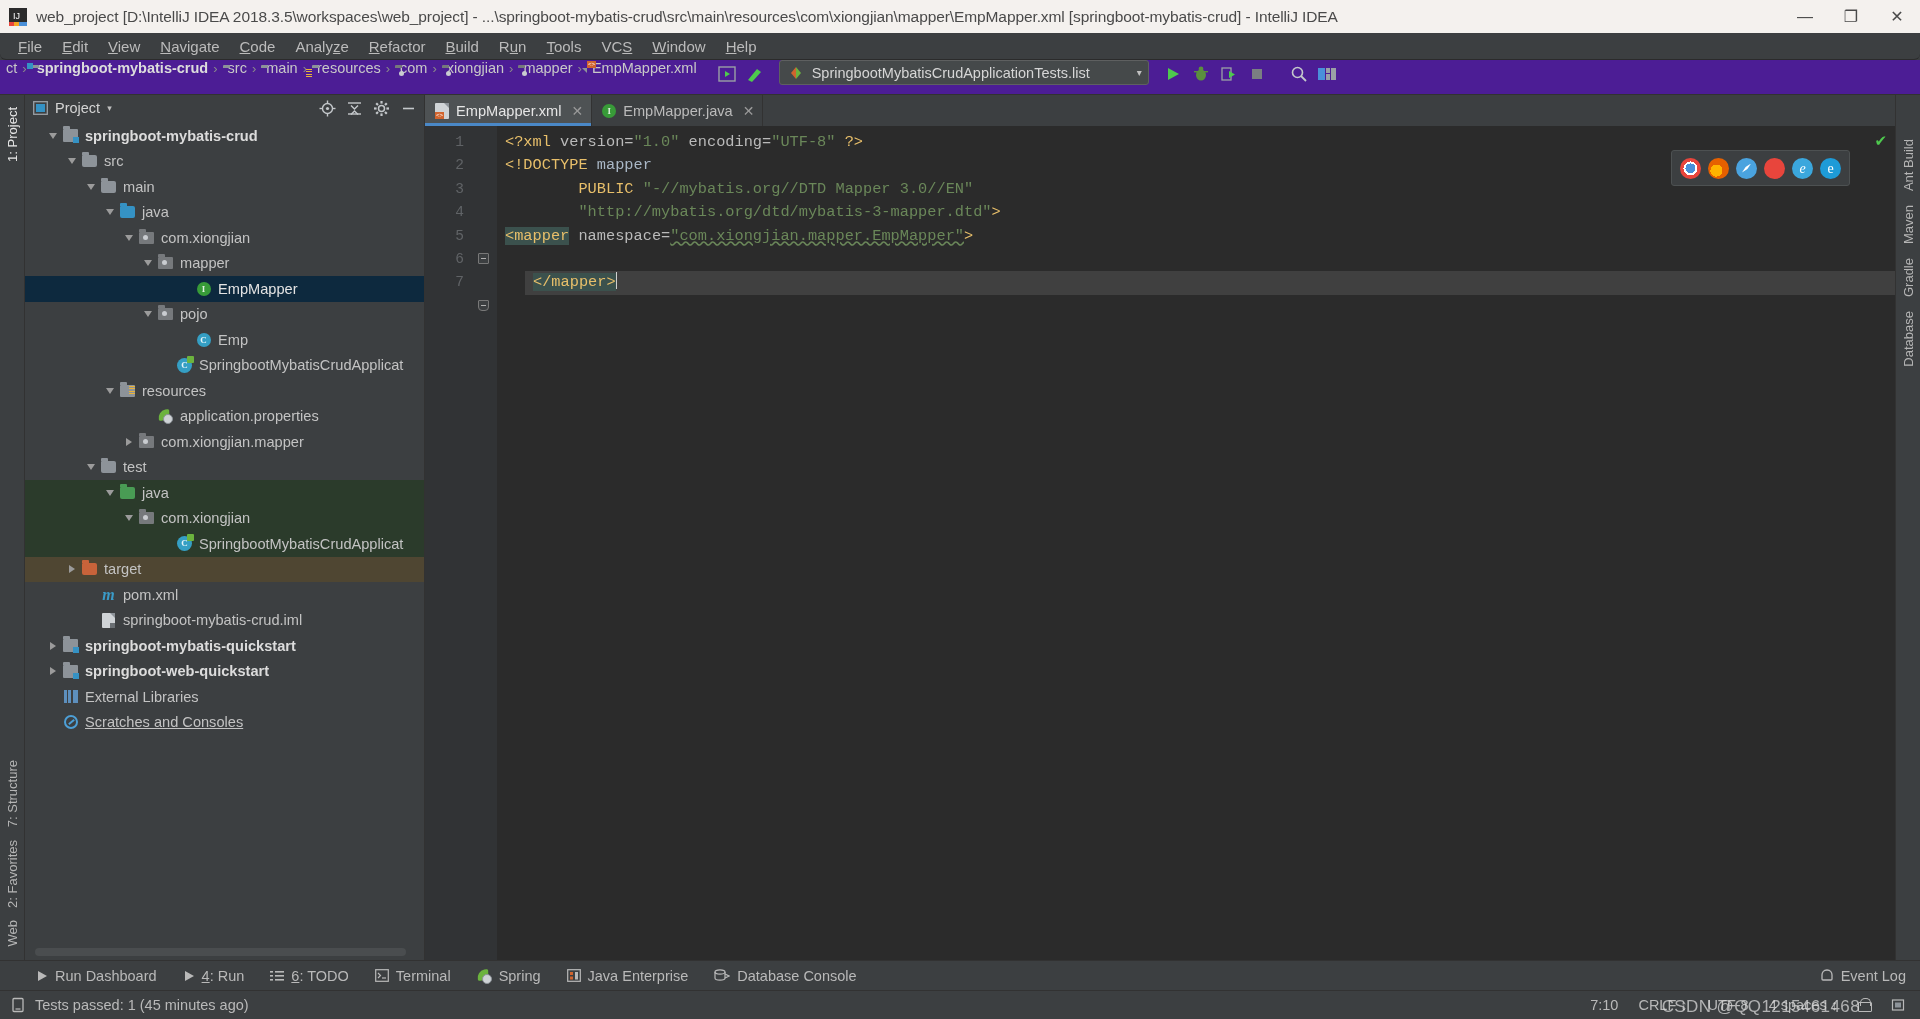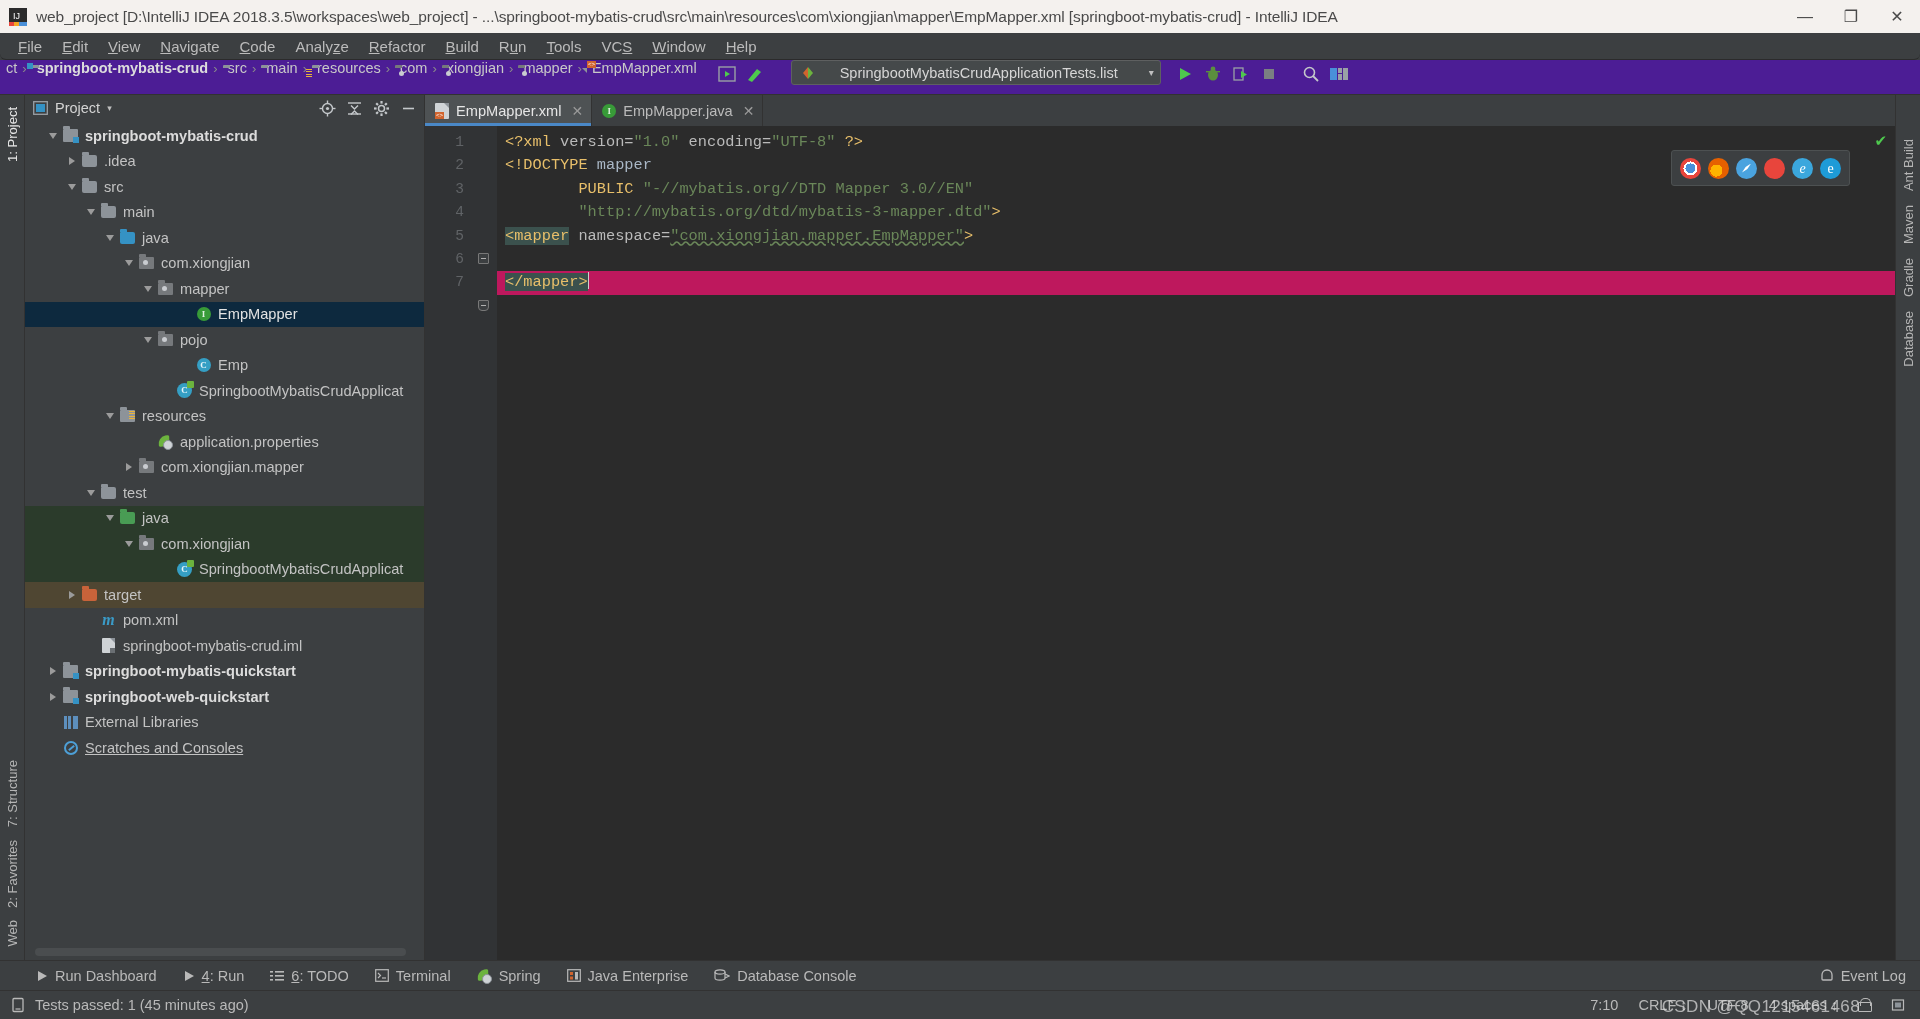--- a/index.html
+++ b/index.html
@@ -67,21 +67,21 @@
   .ico-res:after{content:"";position:absolute;right:0;top:1px;width:6px;height:9px;
     background:repeating-linear-gradient(to bottom,#e8b33a 0 1px,transparent 1px 2.5px);}
 
   .ico-xmlfile{ width:14px; height:16px; background:#cfd3d6; position:relative; border-radius:1px;}
   .ico-xmlfile:before{content:"";position:absolute;top:0;right:0;border-left:5px solid transparent;border-top:5px solid #8d9399;}
   .ico-xmlfile:after{content:"<>";position:absolute;bottom:0;left:0;font-size:6px;line-height:7px;
     background:#d1642e;color:#fff;padding:0 1px;font-family:"Liberation Mono",monospace;}
 
   .run-config{
     display:flex; align-items:center; height:25px; border:1px solid #5e6060; border-radius:3px;
-    background:#45494a; padding:0 6px 0 8px; margin-left:22px; min-width:370px;gap:16px;
+    background:#45494a; padding:0 6px 0 8px; margin-left:10px; min-width:370px;
   }
   .run-config .rc-label{ font-size:14.5px; color:#d6d6d6; margin-left:8px; white-space:nowrap;}
   .rc-arrow{ margin-left:auto; color:#c0c0c0; font-size:10px;}
 
   .tb-btn{ width:28px; height:28px; display:flex; align-items:center; justify-content:center;}
 
   
   .main{
     position:absolute; left:0; top:95px; right:0; bottom:59px; display:flex;
   }
@@ -176,21 +176,21 @@
   }
   .fold:before{content:"";position:absolute;left:2px;top:4px;width:5px;height:1px;background:#b0b0b0;}
   .fold.b1{ top:127px; }
   .fold.b2{ top:174px; border-radius:1px 1px 4px 4px;}
 
   .codetext{
     flex:1 1 auto; padding-top:5px; font-family:"Liberation Mono", monospace; font-size:15.3px;
     position:relative; white-space:pre; overflow:hidden;
   }
   .cline{ height:23.4px; line-height:23.4px; padding-left:8px;}
-  .cline.cur{ background:#be185d; }
+  .cline.cur{ background:#404040;margin-left:28px; }
   .c-tag{ color:#e8bf6a;}
   .c-attr{ color:#bababa;}
   .c-str{ color:#6a8759;}
   .c-plain{ color:#a9b7c6;}
   .hl-tag{ background:#3b514d; color:#e8bf6a; }
   .squiggle{ text-decoration:underline; text-decoration-style:wavy; text-decoration-color:#6a8759;}
   .caret{ display:inline-block; width:1.5px; height:17px; background:#cfcfcf; vertical-align:-3px;}
 
   
   .browser-box{
@@ -455,29 +455,20 @@
     </div>
     <div class="tree" id="tree">
         <div class="trow bold" style="padding-left: 19px;">
           <span class="tw">
             <span class="tri down"></span>
           </span>
           <span class="ticon">
             <span class="ico-module"></span>
           </span>
           <span>springboot-mybatis-crud</span>
-        </div>
-        <div class="trow" style="padding-left: 38px;">
-          <span class="tw">
-            <span class="tri"></span>
-          </span>
-          <span class="ticon">
-            <span class="ico-folder"></span>
-          </span>
-          <span>.idea</span>
         </div>
         <div class="trow" style="padding-left: 38px;">
           <span class="tw">
             <span class="tri down"></span>
           </span>
           <span class="ticon">
             <span class="ico-folder"></span>
           </span>
           <span>src</span>
         </div>

